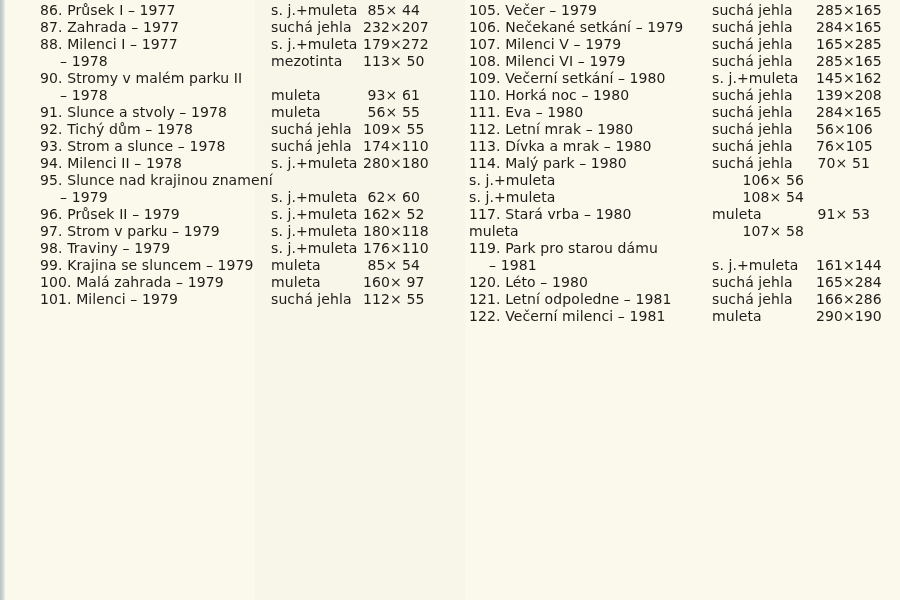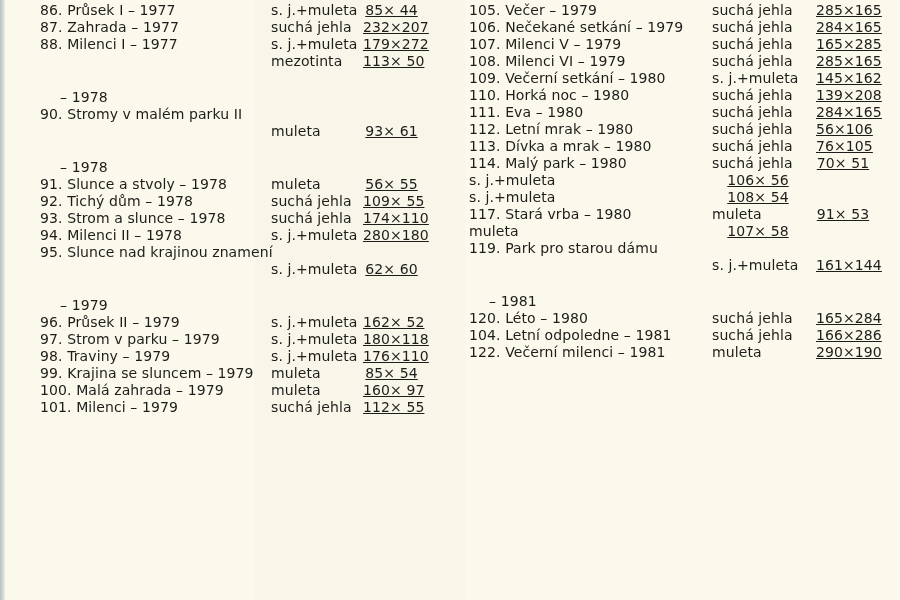--- a/index.html
+++ b/index.html
@@ -27,22 +27,22 @@
     display: grid;
     font-size: 14px;
     line-height: 17px;
     letter-spacing: 0.1px;
     white-space: nowrap;
   }
   .col.left .entry { grid-template-columns: 231px 92px 57px; }
   .col.right .entry { grid-template-columns: 231px 92px 54px; gap: 12px; }
   .entry .title { overflow: visible; }
   .entry .medium { }
-  .entry .dims { text-align: center; text-decoration: underline; }
-  .cont { padding-left: 20px; margin-top: 36px; }
+  .entry .dims { text-align: right; }
+  .cont { padding-left: 20px; }
 </style>
 </head>
 <body>
 
 <div class="edge"></div>
 <div class="bleed"></div>
 
 <div class="col left">
     <div class="entry">
       <span class="title"><span>86.</span> <span>Průsek I – 1977</span></span>
@@ -216,21 +216,21 @@
       <span class="title cont">– 1981</span>
       <span class="medium">s. j.+muleta</span>
       <span class="dims">161×144</span>
     </div>
     <div class="entry">
       <span class="title"><span>120.</span> <span>Léto – 1980</span></span>
       <span class="medium">suchá jehla</span>
       <span class="dims">165×284</span>
     </div>
     <div class="entry">
-      <span class="title"><span>104.</span> <span>Letní odpoledne – 1981</span></span>
+      <span class="title"><span>121.</span> <span>Letní odpoledne – 1981</span></span>
       <span class="medium">suchá jehla</span>
       <span class="dims">166×286</span>
     </div>
     <div class="entry">
       <span class="title"><span>122.</span> <span>Večerní milenci – 1981</span></span>
       <span class="medium">muleta</span>
       <span class="dims">290×190</span>
     </div>
   </div>
 

